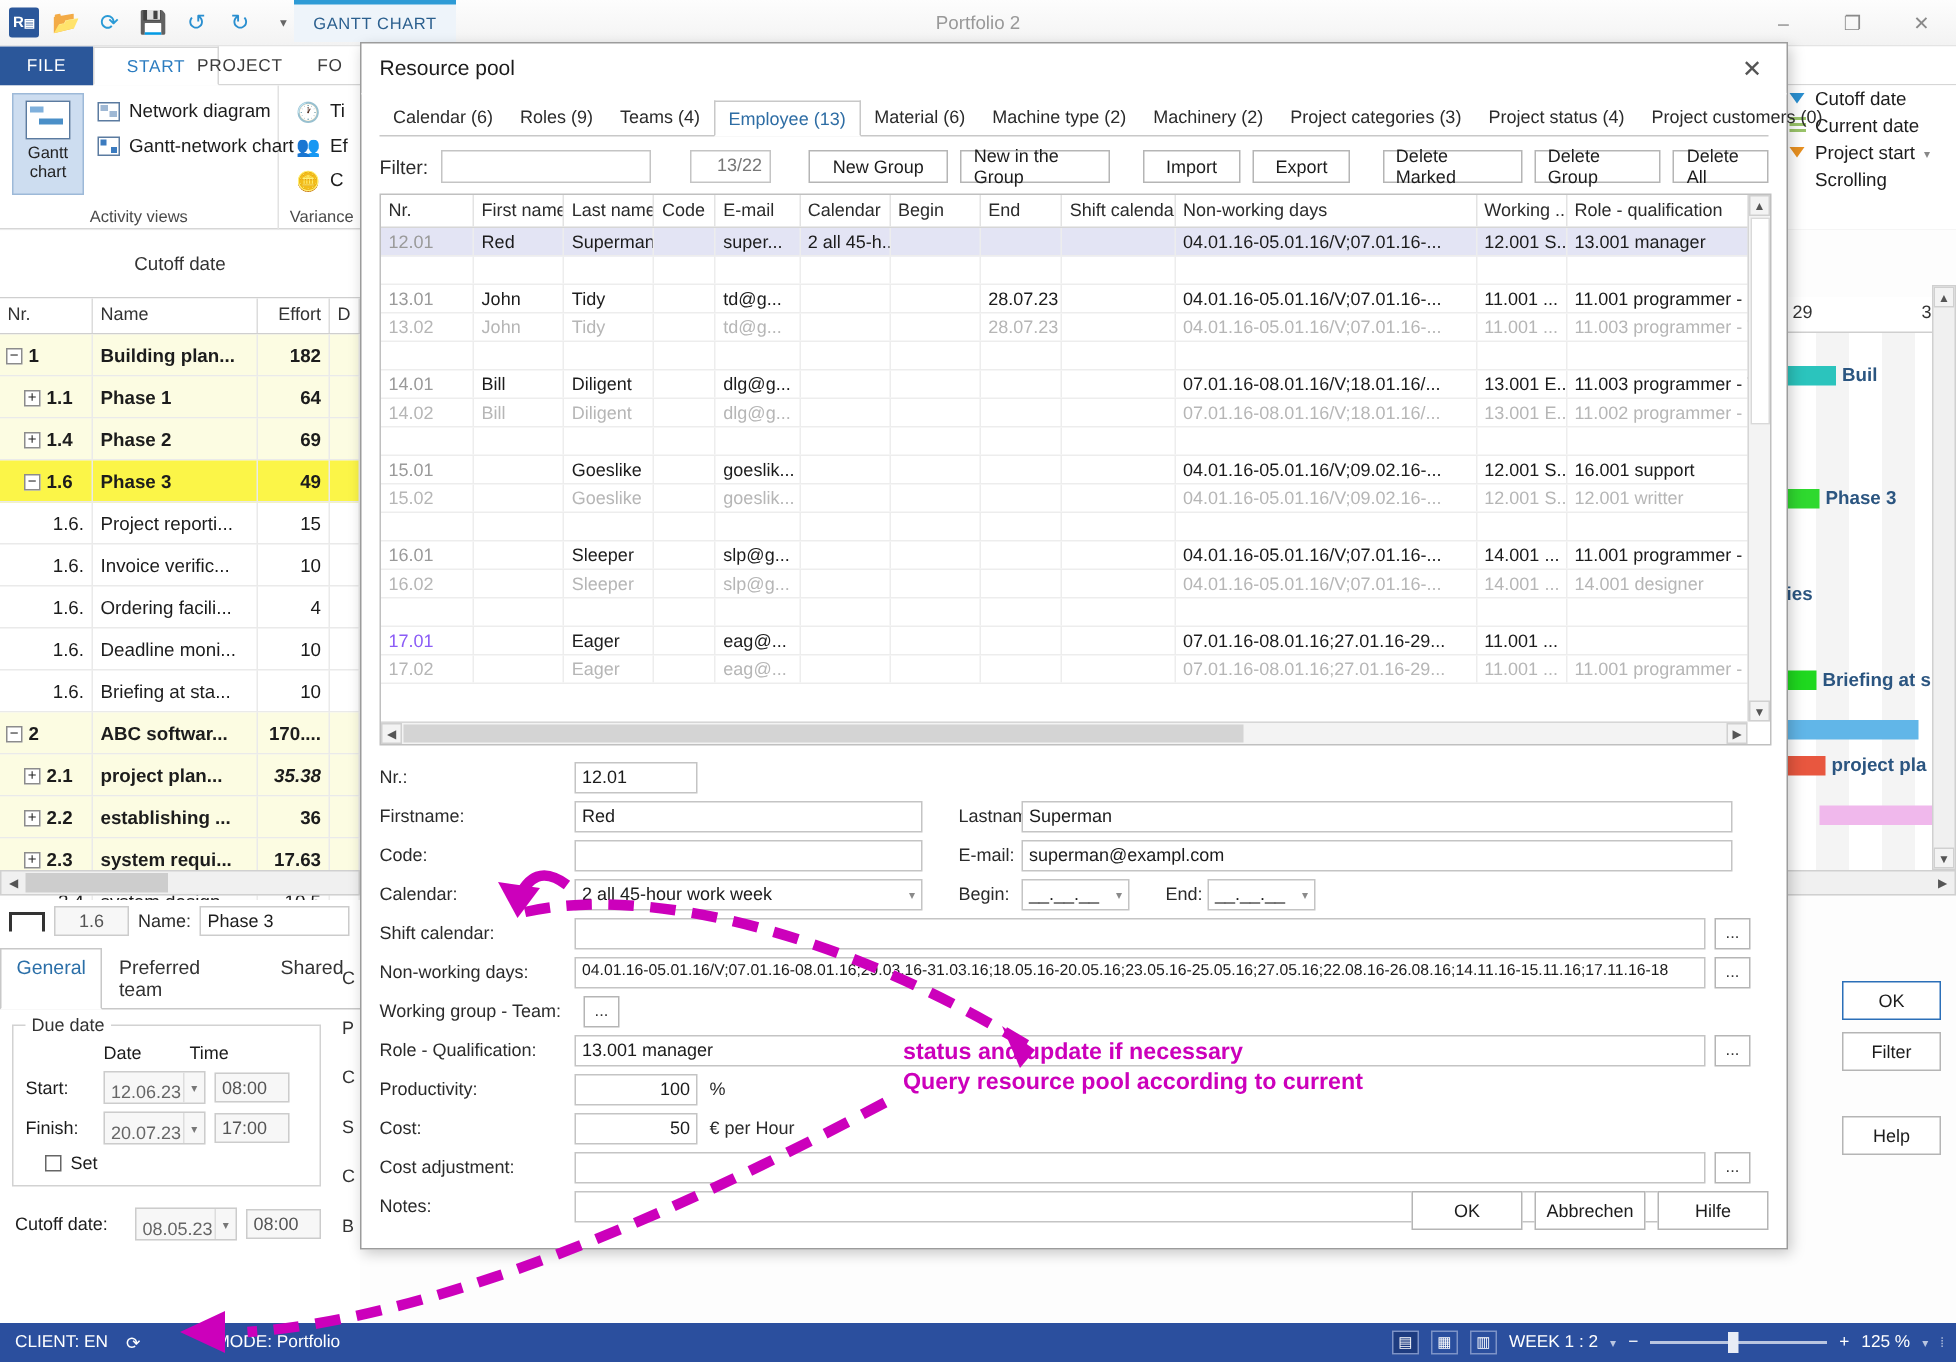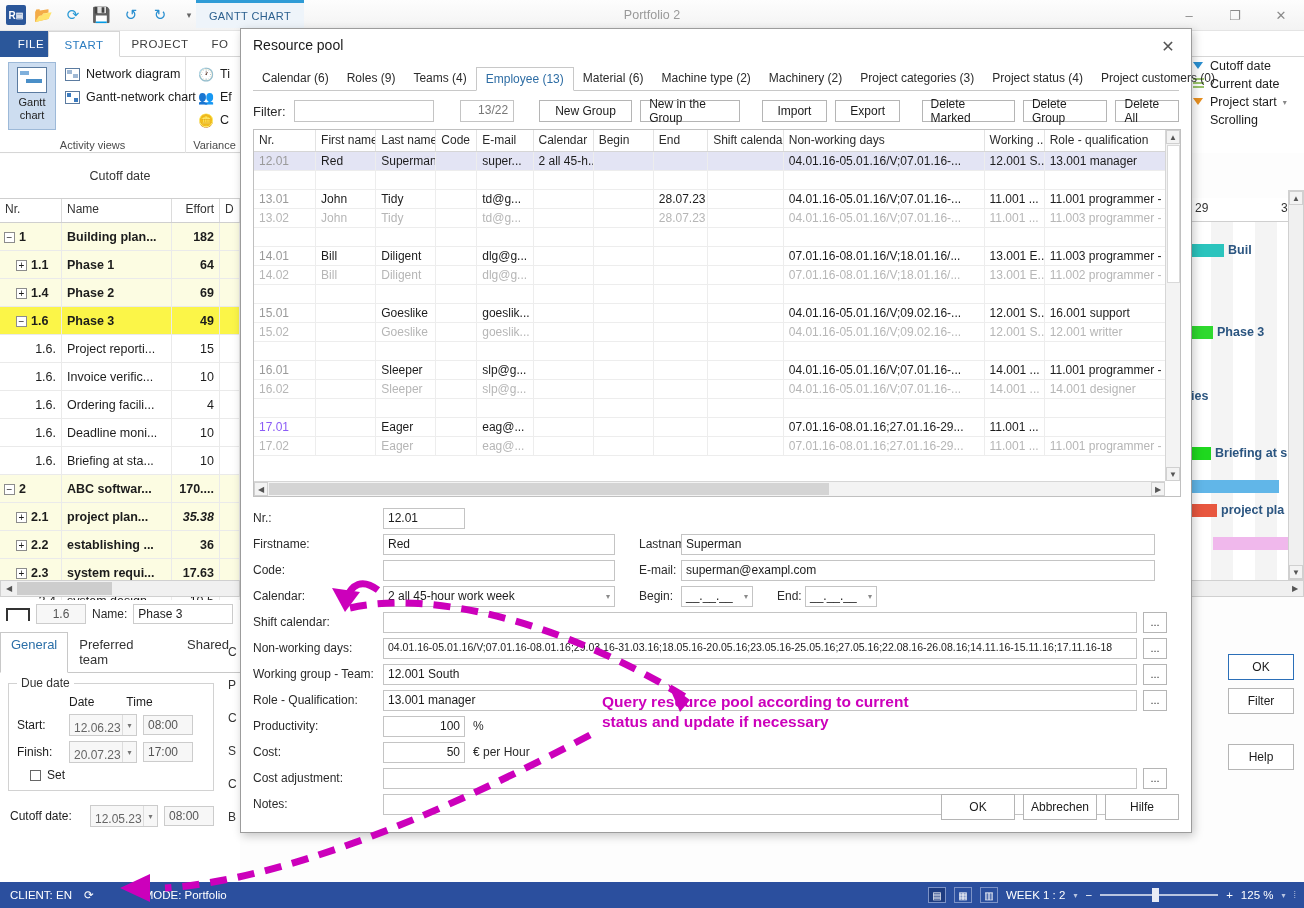--- a/index.html
+++ b/index.html
@@ -195,21 +195,21 @@
     <div class="gantt-tab-top">GANTT CHART</div>
     <div class="wbtns">
       <div class="wbtn">–</div>
       <div class="wbtn">❐</div>
       <div class="wbtn">✕</div>
     </div>
   </div>
 
   <div class="ribbon-tabs">
     <div class="rtab file">FILE</div>
-    <div class="rtab active" style="left:48px;width:72px">START</div>
+    <div class="rtab active" style="left:62px;width:84px">START</div>
     <div class="rtab" style="left:124px;width:72px">PROJECT</div>
     <div class="rtab" style="left:196px;width:48px">FO</div>
   </div>
 
   <div class="ribbon">
     <div class="rgroup" style="left:0;width:186px">
       <div class="bigbtn">
         <span class="gchart-icon"></span>
         <span>Gantt</span>
         <span>chart</span>
@@ -402,21 +402,21 @@
         <span class="field ro" style="width:50px">17:00</span>
       </div>
       <div class="frow">
         <span style="display:inline-block;width:11px;height:11px;border:1px solid #666;margin-left:13px"></span>
         <span>Set</span>
       </div>
     </div>
     <div class="frow" style="margin:14px 0 0 10px">
       <span style="width:74px">Cutoff date:</span>
       <span class="dd">
-        <span class="v" style="width:52px">12.05.23</span>
+        <span class="v" style="width:52px">08.05.23</span>
         <span class="caret">▾</span>
       </span>
       <span class="field ro" style="width:50px">08:00</span>
     </div>
     <div id="detail-letters" style="position:absolute;left:228px;top:36px;font-size:12px;color:#333;line-height:33px">
         <div>C</div>
         <div>P</div>
         <div>C</div>
         <div>S</div>
         <div>C</div>
@@ -811,21 +811,20 @@
       <span class="ellbtn">...</span>
     </div>
     <div class="frm-row">
       <span class="flabel" style="width:130px">Non-working days:</span>
       <span class="finput" style="width:754px;font-size:10.5px">04.01.16-05.01.16/V;07.01.16-08.01.16;29.03.16-31.03.16;18.05.16-20.05.16;23.05.16-25.05.16;27.05.16;22.08.16-26.08.16;14.11.16-15.11.16;17.11.16-18</span>
       <span style="width:6px"></span>
       <span class="ellbtn">...</span>
     </div>
     <div class="frm-row">
       <span class="flabel" style="width:130px">Working group - Team:</span>
-      <span class="finput" style="width:754px">12.001 South</span>
       <span style="width:6px"></span>
       <span class="ellbtn">...</span>
     </div>
     <div class="frm-row">
       <span class="flabel" style="width:130px">Role - Qualification:</span>
       <span class="finput" style="width:754px">13.001 manager</span>
       <span style="width:6px"></span>
       <span class="ellbtn">...</span>
     </div>
     <div class="frm-row">
@@ -859,15 +858,15 @@
 
 <svg class="anno">
   <path d="M350,608 C430,590 560,620 690,700" stroke="#cc00bb" stroke-width="7" fill="none" stroke-dasharray="17,11" stroke-linecap="butt"></path>
   <polygon points="690,700 668,684 680,712" fill="#cc00bb"></polygon>
   <path d="M345,600 C352,584 362,578 378,590" stroke="#cc00bb" stroke-width="7" fill="none"></path>
   <polygon points="345,612 332,588 360,592" fill="#cc00bb"></polygon>
   <path d="M590,735 C430,820 280,880 165,888" stroke="#cc00bb" stroke-width="7" fill="none" stroke-dasharray="17,11"></path>
   <polygon points="120,888 150,874 150,902" fill="#cc00bb"></polygon>
 </svg>
 <div class="annotext">
+  <div>status and update if necessary</div>
   <div>Query resource pool according to current</div>
-  <div>status and update if necessary</div>
 </div>
 
 </body></html>

